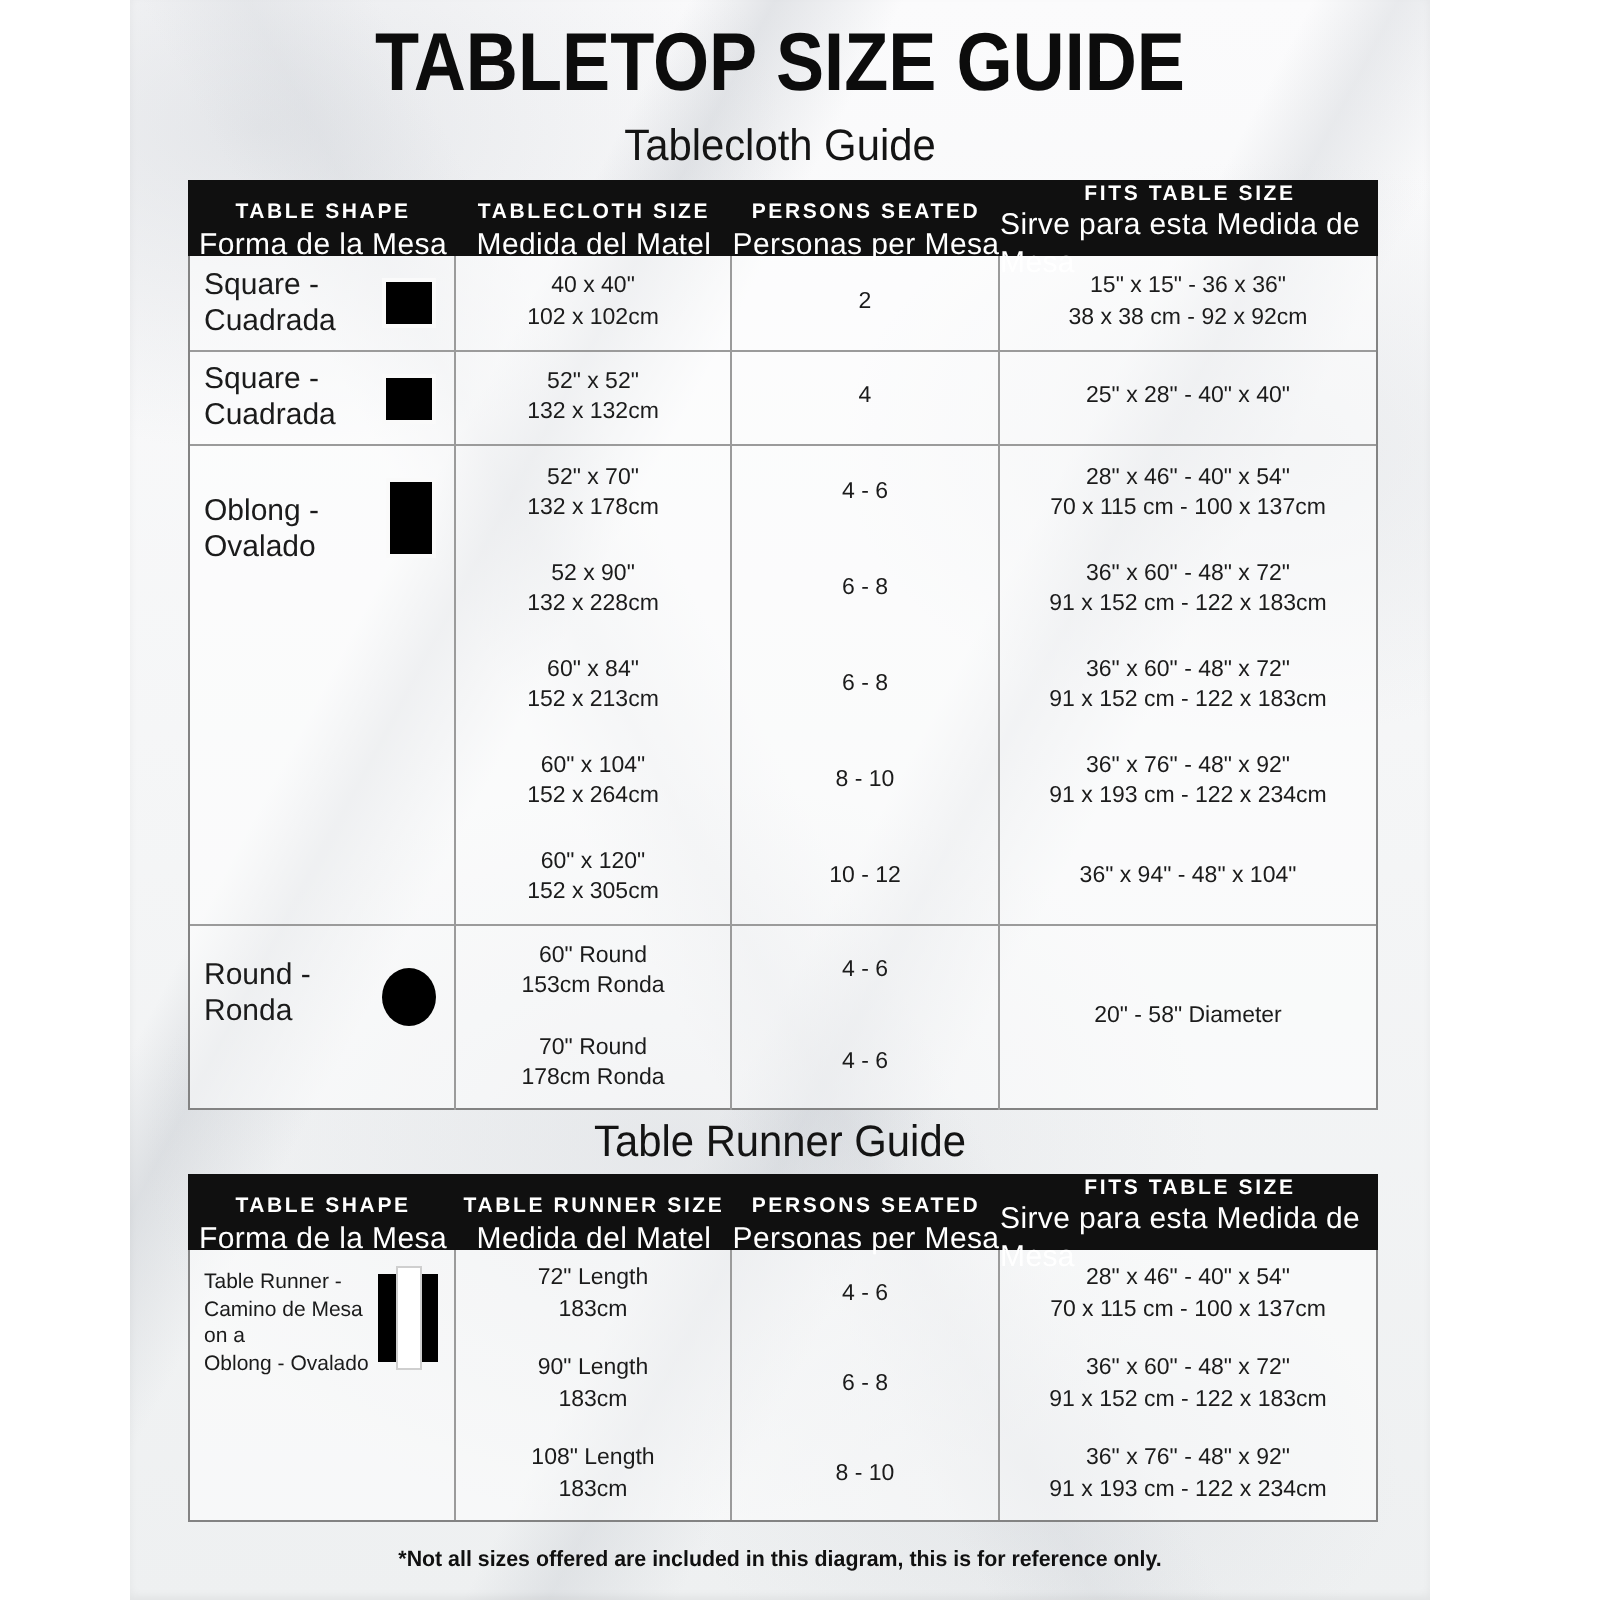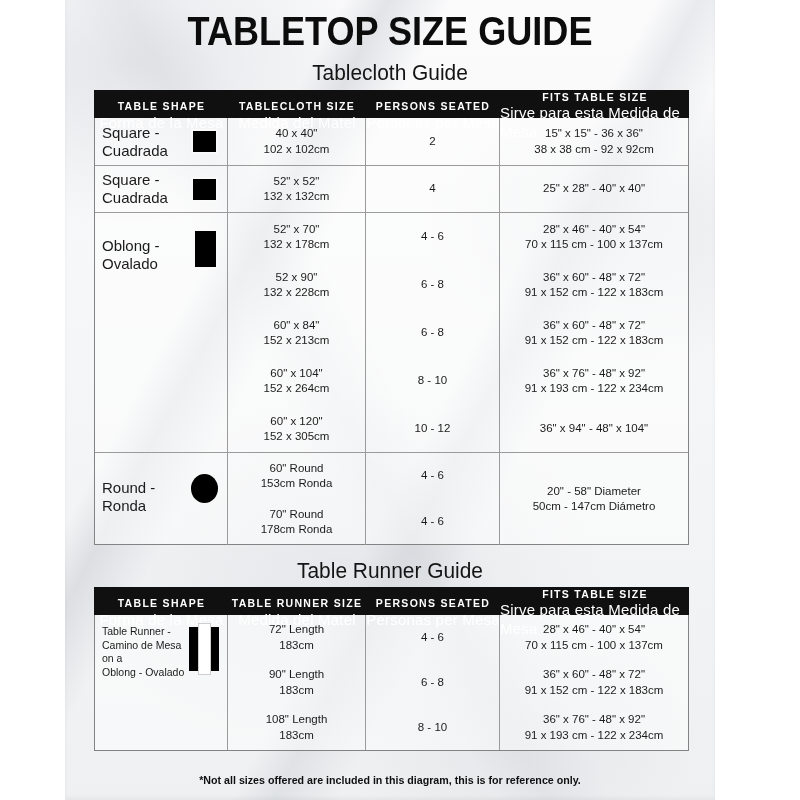--- a/index.html
+++ b/index.html
@@ -19,21 +19,21 @@
   .title{position:absolute;top:8px;left:0;width:650px;text-align:center;margin:0;
     font-size:41px;font-weight:bold;letter-spacing:0px;color:#0c0c0c;
     transform:scaleX(.88);transform-origin:50% 0;white-space:nowrap;}
   .gh{position:absolute;left:0;width:650px;text-align:center;margin:0;font-size:22px;font-weight:normal;color:#141414;
     transform:scaleX(.95);transform-origin:50% 0;}
   .gh1{top:60px;}
   .gh2{top:558px;}
   .tbl{position:absolute;left:29px;width:595px;}
   .t1{top:90px;}
   .t2{top:587px;}
-  .thead{display:grid;grid-template-columns:133px 138px 134px 190px;height:28px;background:#101010;border:1px solid #101010;box-sizing:border-box;}
+  .thead{display:grid;grid-template-columns:133px 138px 134px 190px;height:38px;background:#101010;border:1px solid #101010;box-sizing:border-box;}
   .th{display:flex;flex-direction:column;justify-content:center;align-items:center;color:#fff;line-height:1.25;}
   .th-en{font-size:10.5px;font-weight:bold;letter-spacing:1.3px;}
   .th-es{font-size:15px;font-weight:normal;letter-spacing:.2px;}
   .tbody{border:1px solid #838383;border-top:none;box-sizing:border-box;background:rgba(255,255,255,.5);}
   .grp{display:grid;grid-template-columns:132px 138px 134px 189px;box-sizing:border-box;}
   .grp + .grp{border-top:1px solid #9b9b9b;}
   .cell{box-sizing:border-box;display:flex;flex-direction:column;justify-content:center;}
   .cell + .cell{border-left:1px solid #9b9b9b;}
   .sub{display:flex;flex-direction:column;justify-content:center;text-align:center;font-size:11.5px;line-height:1.32;}
   .shape-cell{flex-direction:row;align-items:center;padding-left:7px;}
@@ -193,21 +193,21 @@
               <div>91 x 193 cm - 122 x 234cm</div>
           </div>
           <div class="sub sub48">
             <div>36" x 94" - 48" x 104"</div>
           </div>
         </div>
       </div>
 
       <div class="grp" style="height:92px">
         <div class="cell shape-cell top">
-          <span class="shape-label" style="margin-top:10px">Round - Ronda</span>
+          <span class="shape-label" style="">Round - Ronda</span>
           <span class="icon round-icon"></span>
         </div>
         <div class="cell" style="justify-content:flex-start">
           <div class="sub sub46">
             <div>60" Round</div>
               <div>153cm Ronda</div>
           </div>
           <div class="sub sub46">
             <div>70" Round</div>
               <div>178cm Ronda</div>
@@ -217,21 +217,20 @@
           <div class="sub sub46">
               <div>4 - 6</div>
             </div>
           <div class="sub sub46">
               <div>4 - 6</div>
             </div>
         </div>
         <div class="cell">
           <div class="merged-fits">
             <div>20" - 58" Diameter</div>
-            <div>50cm - 147cm Diámetro</div>
           </div>
         </div>
       </div>
 
     </div>
   </div>
 
   <h2 class="gh gh2">Table Runner Guide</h2>
 
   <div class="tbl t2">

